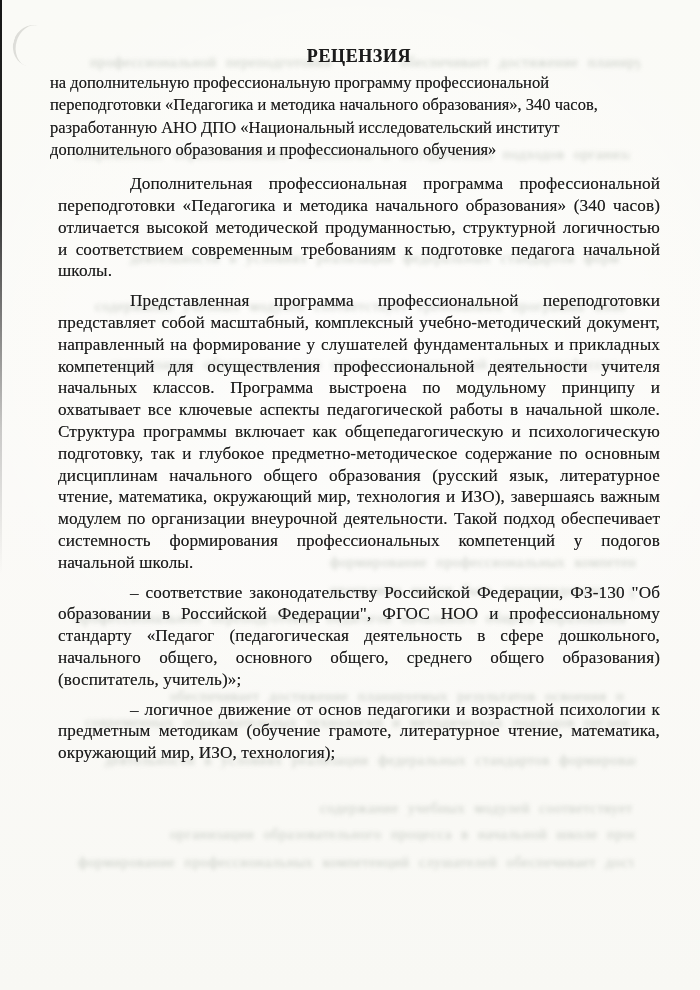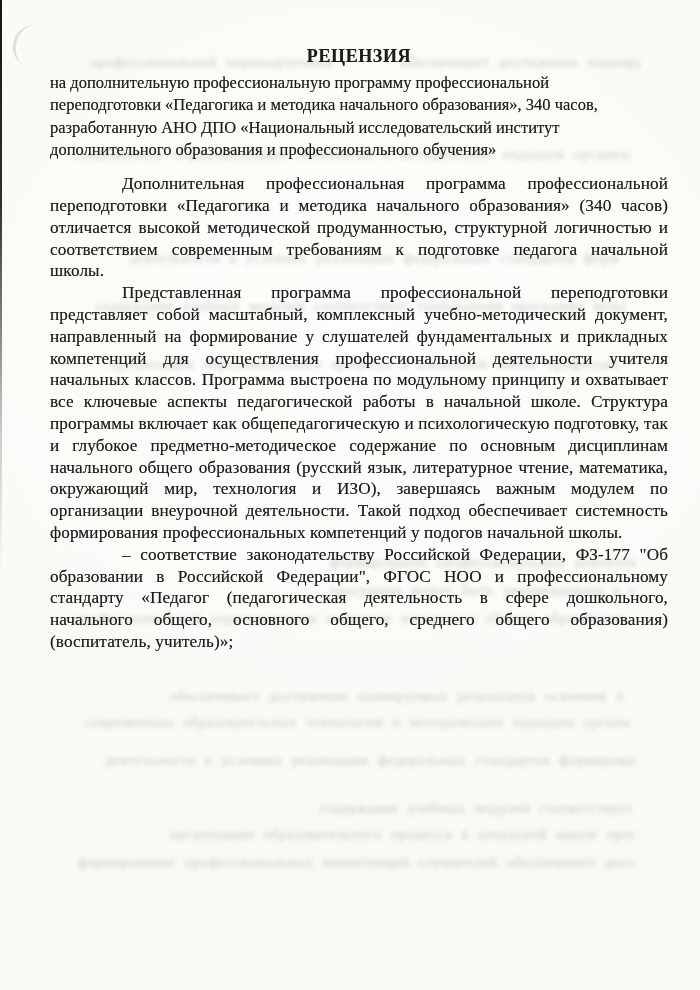--- a/index.html
+++ b/index.html
@@ -56,21 +56,21 @@
     text-align:center;
     font-size:18px;font-weight:bold;letter-spacing:.6px;
   }
   .subtitle{
     font-size:16.5px;line-height:22.3px;
     white-space:pre-line;
     margin:0 0 12px 0;
   }
   .body-block{margin:0;}
   .body-par{
-    margin:0;
+    margin:8px;
     font-size:17.2px;line-height:21.8px;
     text-align:justify;
     text-indent:72px;
     letter-spacing:.1px;
   }
 </style>
 </head>
 <body>
 
 <div class="page">
@@ -99,17 +99,18 @@
 
   <div class="content">
     <h1 class="title">РЕЦЕНЗИЯ</h1>
     <div class="subtitle" id="subtitle">на дополнительную профессиональную программу профессиональной
 переподготовки «Педагогика и методика начального образования», 340 часов,
 разработанную АНО ДПО «Национальный исследовательский институт
 дополнительного образования и профессионального обучения»</div>
     <div class="body-block" id="paragraphs">
         <p class="body-par">Дополнительная профессиональная программа профессиональной переподготовки «Педагогика и методика начального образования» (340 часов) отличается высокой методической продуманностью, структурной логичностью и соответствием современным требованиям к подготовке педагога начальной школы.</p>
         <p class="body-par">Представленная программа профессиональной переподготовки представляет собой масштабный, комплексный учебно-методический документ, направленный на формирование у слушателей фундаментальных и прикладных компетенций для осуществления профессиональной деятельности учителя начальных классов. Программа выстроена по модульному принципу и охватывает все ключевые аспекты педагогической работы в начальной школе. Структура программы включает как общепедагогическую и психологическую подготовку, так и глубокое предметно-методическое содержание по основным дисциплинам начального общего образования (русский язык, литературное чтение, математика, окружающий мир, технология и ИЗО), завершаясь важным модулем по организации внеурочной деятельности. Такой подход обеспечивает системность формирования профессиональных компетенций у подогов начальной школы.</p>
-        <p class="body-par">– соответствие законодательству Российской Федерации, ФЗ-177 "Об образовании в Российской Федерации", ФГОС НОО и профессиональному стандарту «Педагог (педагогическая деятельность в сфере дошкольного, начального общего, основного общего, среднего общего образования) (воспитатель, учитель)»;</p>
+        <p class="body-par">– соответствие законодательству Российской Федерации, ФЗ-130 "Об образовании в Российской Федерации", ФГОС НОО и профессиональному стандарту «Педагог (педагогическая деятельность в сфере дошкольного, начального общего, основного общего, среднего общего образования) (воспитатель, учитель)»;</p>
+        <p class="body-par">– логичное движение от основ педагогики и возрастной психологии к предметным методикам (обучение грамоте, литературное чтение, математика, окружающий мир, ИЗО, технология);</p>
       </div>
   </div>
 
 </div>
 
 </body></html>

